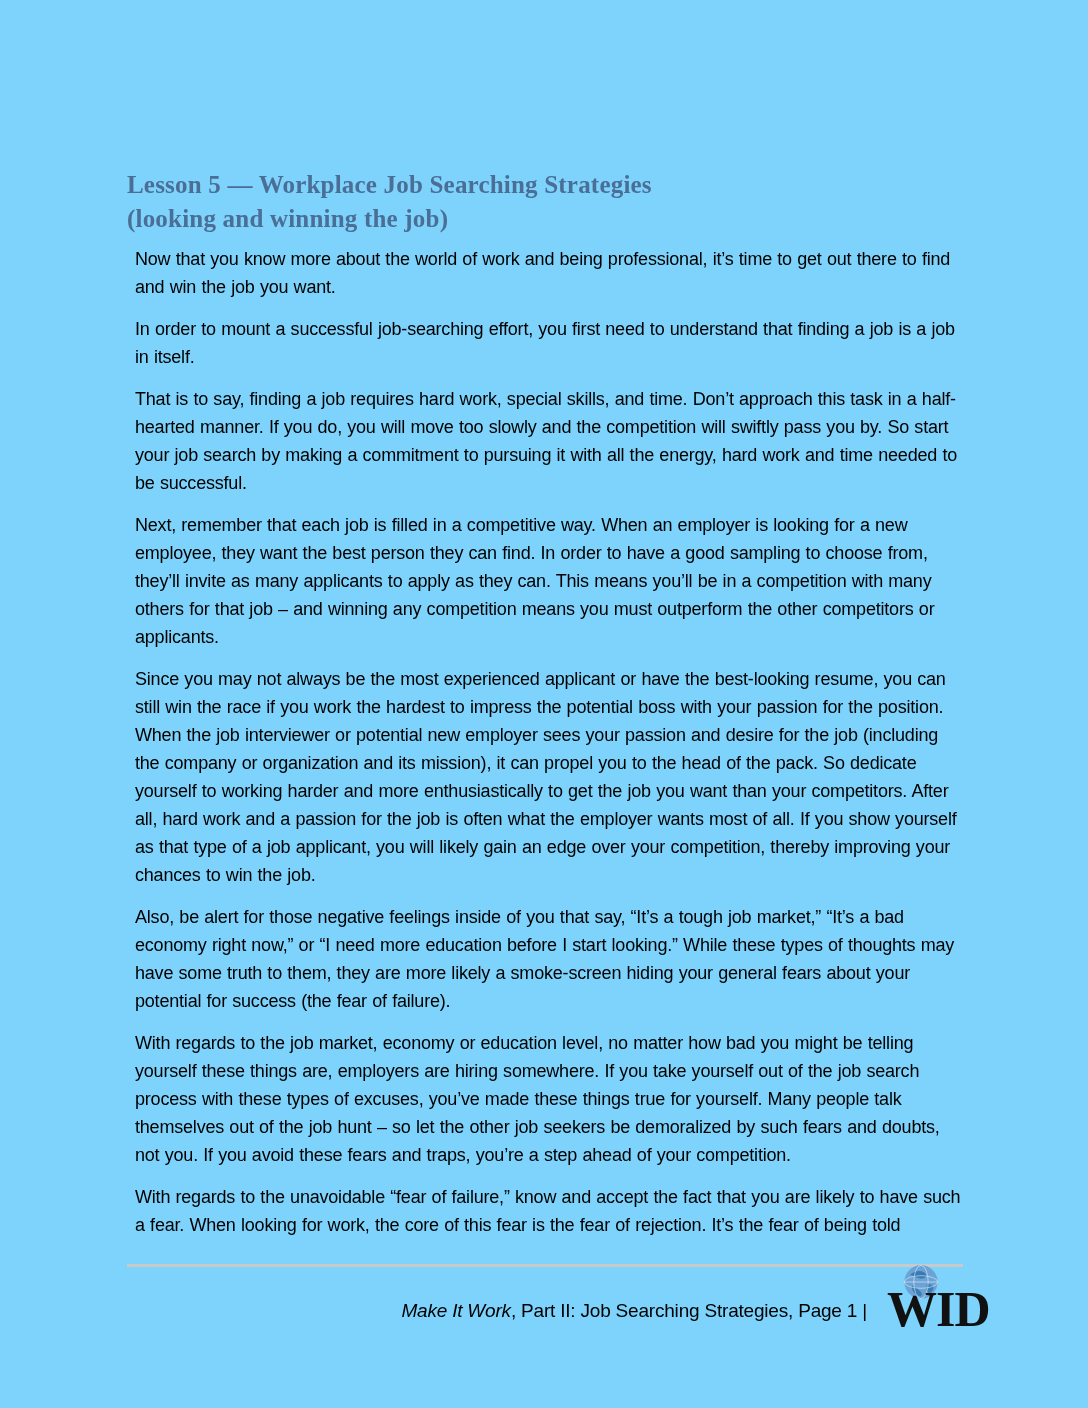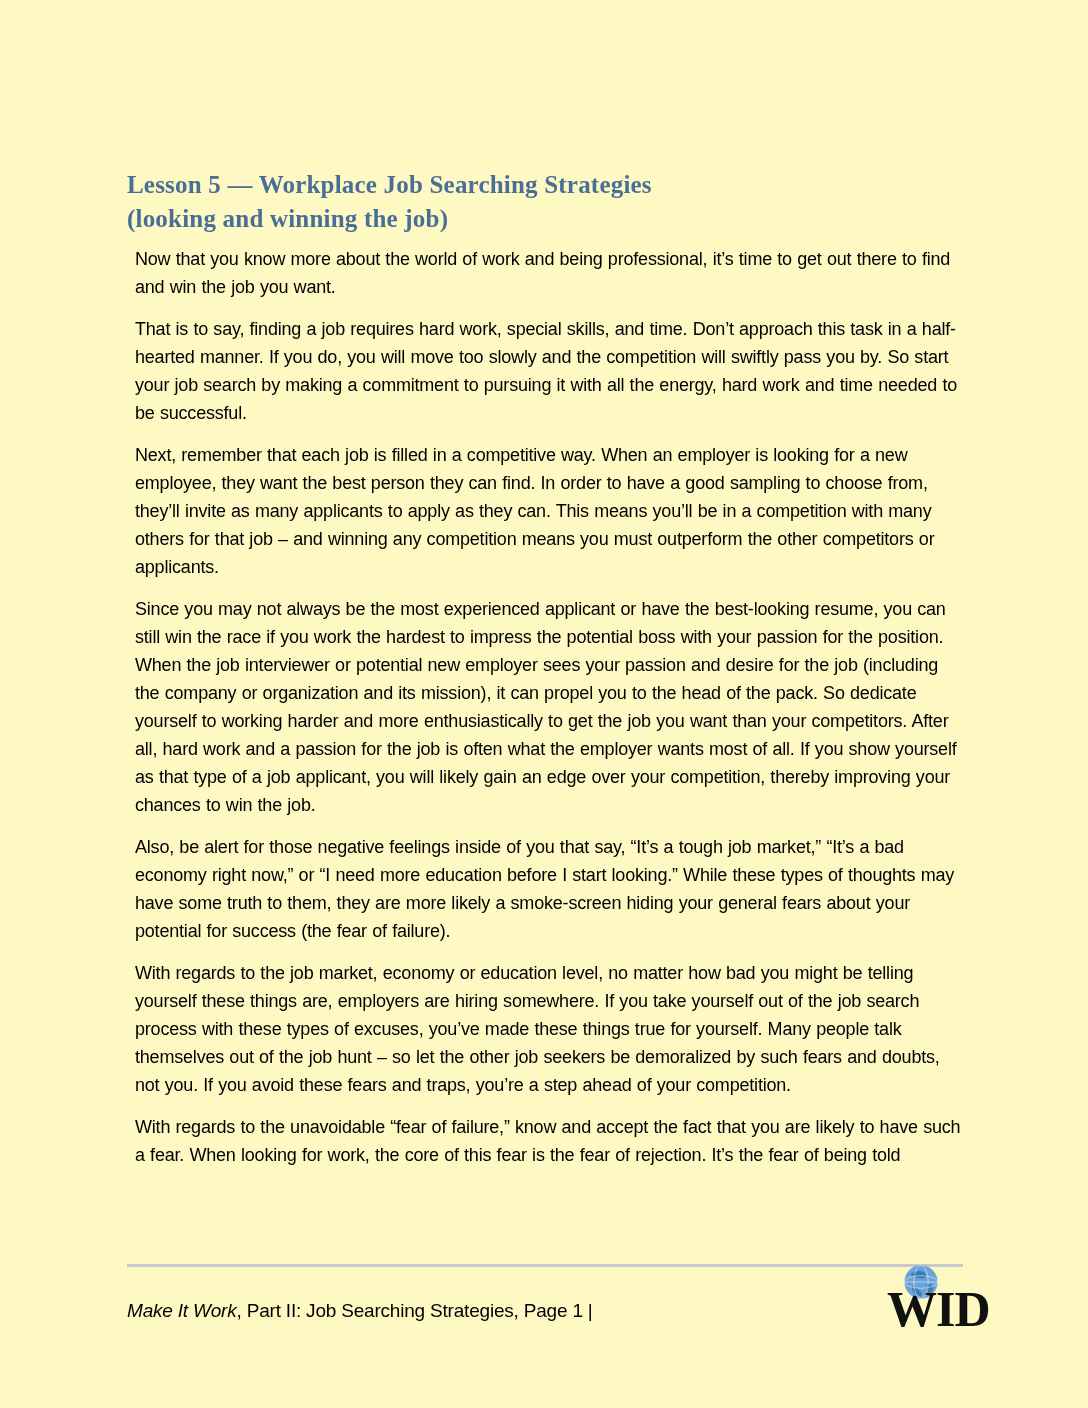--- a/index.html
+++ b/index.html
@@ -4,21 +4,21 @@
 <style>
   html, body {
     margin: 0;
     padding: 0;
     background: #ffffff;
   }
   .page {
     position: relative;
     width: 1088px;
     height: 1408px;
-    background: #fef9c3;
+    background: #7dd3fc;
     overflow: hidden;
     font-family: "Liberation Sans", "DejaVu Sans", sans-serif;
   }
   .content {
     position: absolute;
     left: 127px;
     top: 168px;
     width: 835px;
   }
   .doc-heading {
@@ -48,23 +48,23 @@
     top: 1264px;
     height: 3px;
     background: #c9c9c9;
   }
   .footer {
     position: absolute;
     left: 127px;
     width: 838px;
     top: 1270px;
     display: flex;
-    justify-content: space-between;
+    justify-content: flex-end;
     align-items: flex-end;
-    gap: 5px;
+    gap: 20px;
   }
   .footer-text {
     font-size: 19px;
     line-height: 24px;
     color: #000000;
     padding-bottom: 9px;
     letter-spacing: -0.2px;
   }
   .footer-text em {
     font-style: italic;
@@ -101,20 +101,21 @@
 
   <div class="content">
 
     <h1 class="doc-heading">
       <span class="h-line">Lesson 5 — Workplace Job Searching Strategies</span>
       <span class="h-line">(looking and winning the job)</span>
     </h1>
 
     <div class="body-text">
       <p>Now that you know more about the world of work and being professional, it’s time to get out there to find and win the job you want.</p>
+      <p>In order to mount a successful job-searching effort, you first need to understand that finding a job is a job in itself.</p>
       <p>That is to say, finding a job requires hard work, special skills, and time. Don’t approach this task in a half-hearted manner. If you do, you will move too slowly and the competition will swiftly pass you by. So start your job search by making a commitment to pursuing it with all the energy, hard work and time needed to be successful.</p>
       <p>Next, remember that each job is filled in a competitive way. When an employer is looking for a new employee, they want the best person they can find. In order to have a good sampling to choose from, they’ll invite as many applicants to apply as they can. This means you’ll be in a competition with many others for that job – and winning any competition means you must outperform the other competitors or applicants.</p>
       <p>Since you may not always be the most experienced applicant or have the best-looking resume, you can still win the race if you work the hardest to impress the potential boss with your passion for the position. When the job interviewer or potential new employer sees your passion and desire for the job (including the company or organization and its mission), it can propel you to the head of the pack. So dedicate yourself to working harder and more enthusiastically to get the job you want than your competitors. After all, hard work and a passion for the job is often what the employer wants most of all. If you show yourself as that type of a job applicant, you will likely gain an edge over your competition, thereby improving your chances to win the job.</p>
       <p>Also, be alert for those negative feelings inside of you that say, “It’s a tough job market,” “It’s a bad economy right now,” or “I need more education before I start looking.” While these types of thoughts may have some truth to them, they are more likely a smoke-screen hiding your general fears about your potential for success (the fear of failure).</p>
       <p>With regards to the job market, economy or education level, no matter how bad you might be telling yourself these things are, employers are hiring somewhere. If you take yourself out of the job search process with these types of excuses, you’ve made these things true for yourself. Many people talk themselves out of the job hunt – so let the other job seekers be demoralized by such fears and doubts, not you. If you avoid these fears and traps, you’re a step ahead of your competition.</p>
       <p>With regards to the unavoidable “fear of failure,” know and accept the fact that you are likely to have such a fear. When looking for work, the core of this fear is the fear of rejection. It’s the fear of being told</p>
     </div>
 
   </div>
 

